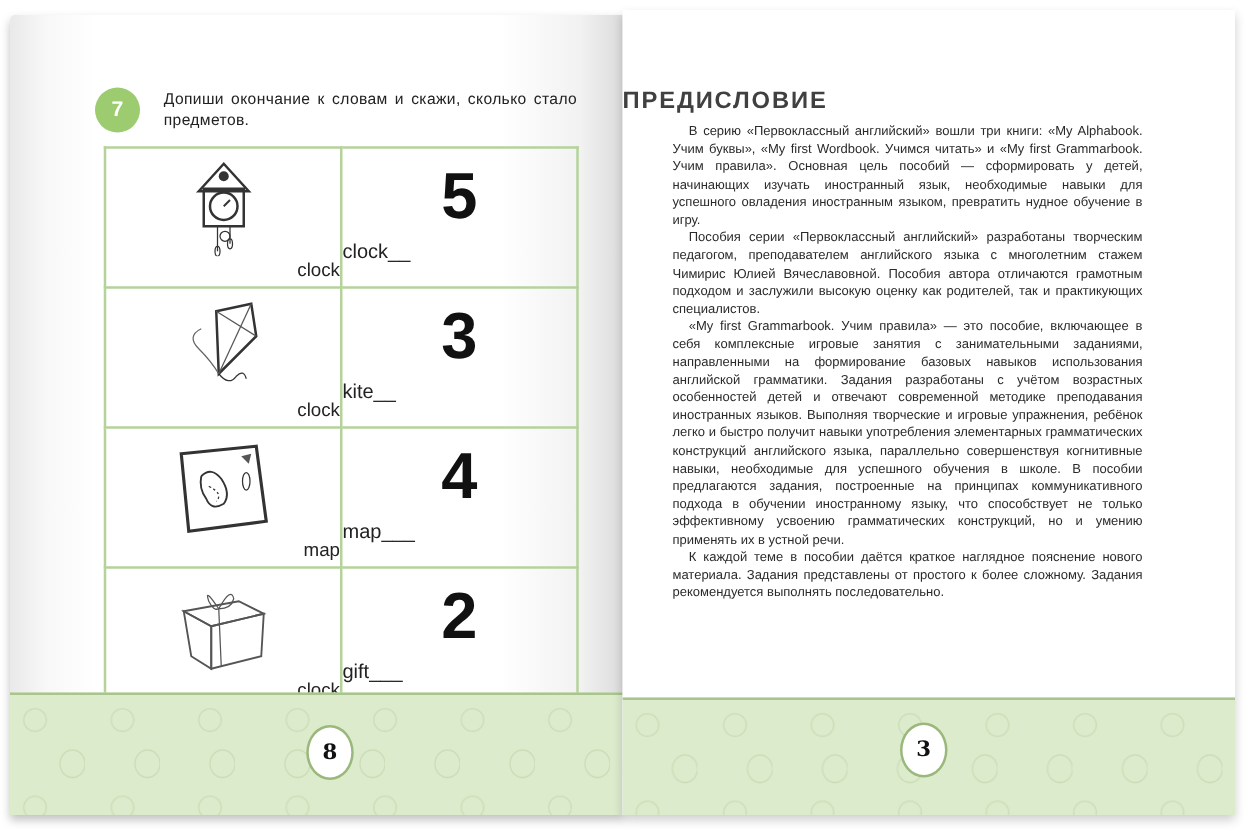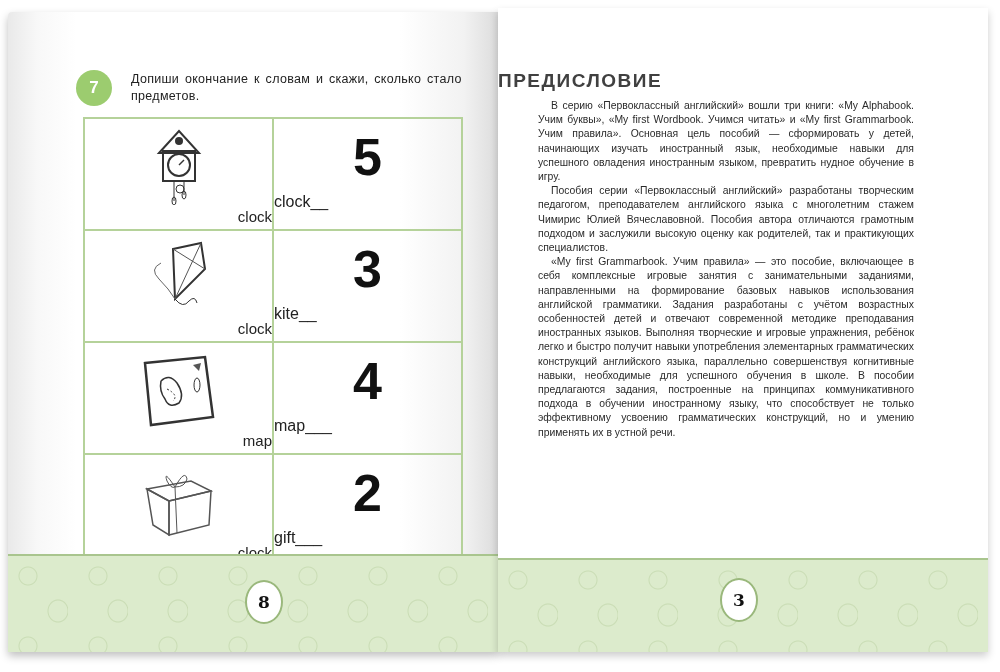--- a/index.html
+++ b/index.html
@@ -159,13 +159,14 @@
   <div class="title">ПРЕДИСЛОВИЕ</div>
   <div class="footer">
     <div class="page-num" style="left:222px;top:18px;">3</div>
   </div>
 </div>
 
 <div class="preface">
   <p>В серию «Первоклассный английский» вошли три книги: «My Alphabook. Учим буквы», «My first Wordbook. Учимся читать» и «My first Grammarbook. Учим правила». Основная цель пособий — сформировать у детей, начинающих изучать иностранный язык, необходимые навыки для успешного овладения иностранным языком, превратить нудное обучение в игру.</p>
   <p>Пособия серии «Первоклассный английский» разработаны творческим педагогом, преподавателем английского языка с многолетним стажем Чимирис Юлией Вячеславовной. Пособия автора отличаются грамотным подходом и заслужили высокую оценку как родителей, так и практикующих специалистов.</p>
   <p>«My first Grammarbook. Учим правила» — это пособие, включающее в себя комплексные игровые занятия с занимательными заданиями, направленными на формирование базовых навыков использования английской грамматики. Задания разработаны с учётом возрастных особенностей детей и отвечают современной методике преподавания иностранных языков. Выполняя творческие и игровые упражнения, ребёнок легко и быстро получит навыки употребления элементарных грамматических конструкций английского языка, параллельно совершенствуя когнитивные навыки, необходимые для успешного обучения в школе. В пособии предлагаются задания, построенные на принципах коммуникативного подхода в обучении иностранному языку, что способствует не только эффективному усвоению грамматических конструкций, но и умению применять их в устной речи.</p>
+  <p>К каждой теме в пособии даётся краткое наглядное пояснение нового материала. Задания представлены от простого к более сложному. Задания рекомендуется выполнять последовательно.</p>
 </div>
 
 </body></html>

